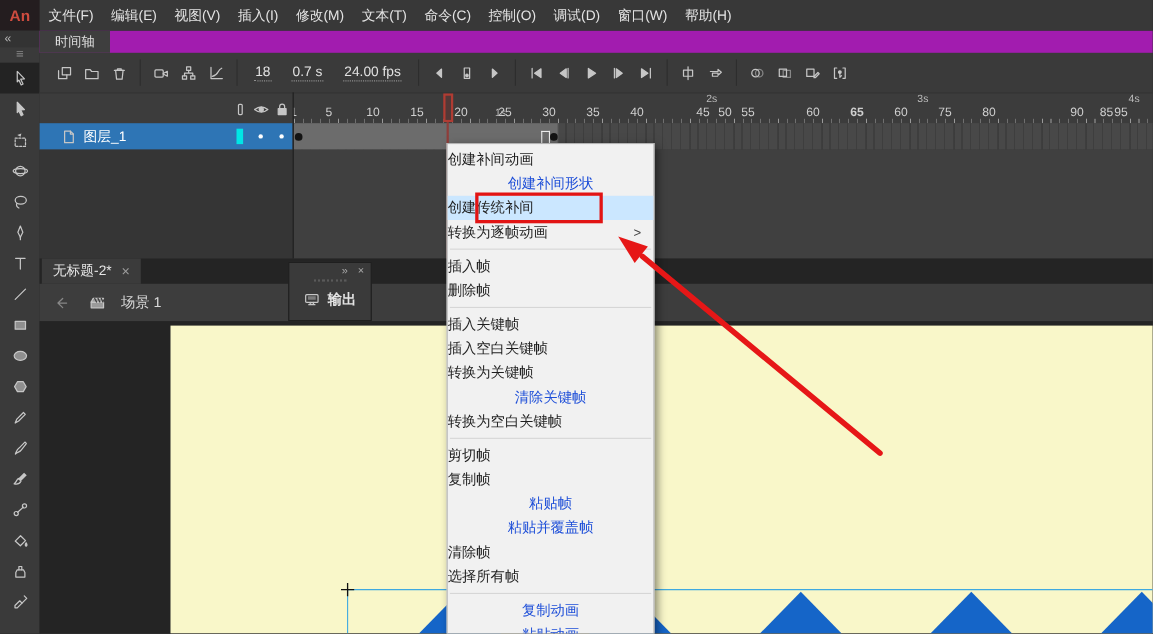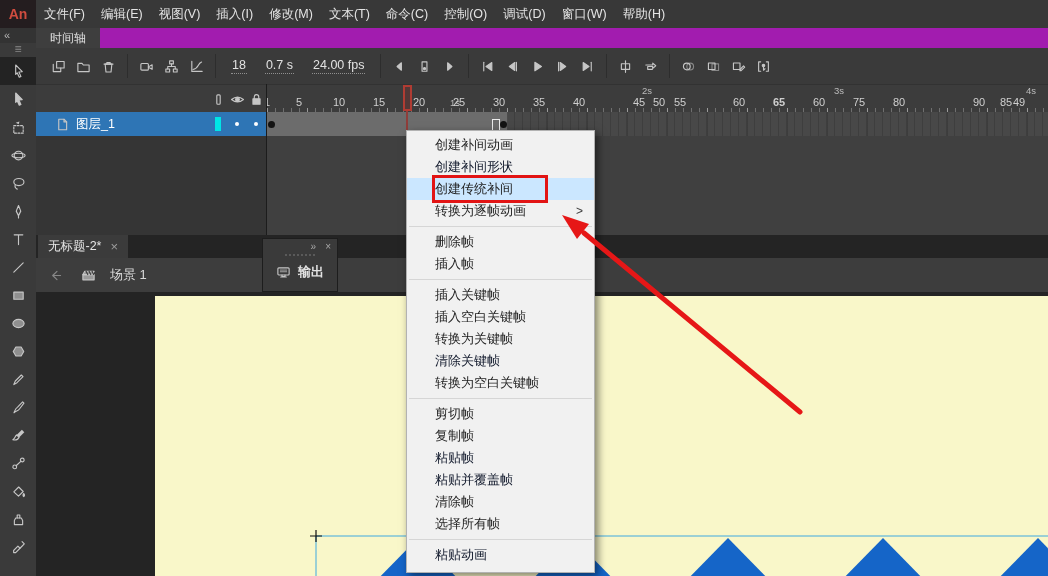--- a/index.html
+++ b/index.html
@@ -85,22 +85,22 @@
 
   
   .output-panel{left:262px;top:238px;width:76px;height:54px;background:#3a3a3a;border:1px solid #1d1d1d;z-index:20;box-sizing:border-box;}
   .op-head{height:15px;display:flex;justify-content:flex-end;align-items:center;gap:9px;padding:0 6px;color:#a8a8a8;font-size:10px;}
   .op-grip{width:30px;height:2px;margin:0 auto;background:repeating-linear-gradient(90deg,#5a5a5a 0 2px,transparent 2px 4px);}
   .op-row{display:flex;align-items:center;justify-content:center;gap:7px;margin-top:7px;color:#e3e3e3;font-size:13px;font-weight:bold;}
 
   
   .ctx-menu{left:406px;top:130px;width:189px;background:#f1f1f1;border:1px solid #b2b2b2;
     box-shadow:3px 3px 8px rgba(0,0,0,.5);z-index:40;padding:3px 0 6px;box-sizing:border-box;}
-  .menu-item{height:22px;line-height:22px;padding-left:28px;font-size:13px;color:#1e1e1e;position:relative;white-space:nowrap;}
-  .menu-item.disabled{color:#0f172a;}
+  .menu-item{height:22px;line-height:22px;font-size:13px;color:#1e1e1e;position:relative;white-space:nowrap;}
+  .menu-item.disabled{color:#1d4ed8;text-align:center;}
   .menu-item.hl{background:#cbe7ff;}
   .menu-item .sub{position:absolute;right:11px;top:0;color:#3c3c3c;font-size:12px;}
   .menu-sep{height:1px;background:#d6d6d6;margin:4px 2px;}
   .red-box{position:absolute;left:25px;top:44px;width:116px;height:28px;border:3px solid #e21414;box-sizing:border-box;z-index:2;}
 
   .anno-svg{left:0;top:0;z-index:60;pointer-events:none;}
 </style>
 </head>
 <body>
 
@@ -414,21 +414,21 @@
         <div class="fnum" style="left: 361px;">45</div>
         <div class="fnum" style="left: 381px;">50</div>
         <div class="fnum" style="left: 402px;">55</div>
         <div class="fnum" style="left: 461px;">60</div>
         <div class="fnum" style="left: 501px; font-weight: bold;">65</div>
         <div class="fnum" style="left: 541px;">60</div>
         <div class="fnum" style="left: 581px;">75</div>
         <div class="fnum" style="left: 621px;">80</div>
         <div class="fnum" style="left: 696px; margin-left: 32px;">85</div>
         <div class="fnum" style="left: 701px;">90</div>
-        <div class="fnum" style="left: 741px;">49</div>
+        <div class="fnum" style="left: 741px;">95</div>
       </div>
   </div>
 
   <div class="abs tl-layer-row">
     <div class="layer-left">
       <span class="pg">
           <svg class="ic" viewBox="0 0 16 16" width="15" height="15">
             <path d="M4 2.4 h5.6 l2.8 2.8 V13.6 H4 Z"></path>
             <path d="M9.6 2.4 V5.2 h2.8"></path>
           </svg>
@@ -510,36 +510,37 @@
     <span>输出</span>
   </div>
 </div>
 
 <div class="abs ctx-menu" id="ctx-menu">
     <div class="menu-item">创建补间动画</div>
     <div class="menu-item disabled">创建补间形状</div>
     <div class="menu-item hl">创建传统补间</div>
     <div class="menu-item">转换为逐帧动画<span class="sub">&gt;</span></div>
     <div class="menu-sep"></div>
+    <div class="menu-item">插入帧</div>
     <div class="menu-item">删除帧</div>
-    <div class="menu-item">插入帧</div>
     <div class="menu-sep"></div>
     <div class="menu-item">插入关键帧</div>
     <div class="menu-item">插入空白关键帧</div>
     <div class="menu-item">转换为关键帧</div>
     <div class="menu-item disabled">清除关键帧</div>
     <div class="menu-item">转换为空白关键帧</div>
     <div class="menu-sep"></div>
     <div class="menu-item">剪切帧</div>
     <div class="menu-item">复制帧</div>
     <div class="menu-item disabled">粘贴帧</div>
     <div class="menu-item disabled">粘贴并覆盖帧</div>
     <div class="menu-item">清除帧</div>
     <div class="menu-item">选择所有帧</div>
     <div class="menu-sep"></div>
+    <div class="menu-item disabled">复制动画</div>
     <div class="menu-item disabled">粘贴动画</div>
     <div class="red-box" style="border-color: rgb(226, 20, 20);"></div>
   </div>
 
 <svg class="abs anno-svg" id="anno-svg" width="1048" height="576">
     <line x1="800" y1="412" x2="584" y2="233" stroke="#e61717" stroke-width="5" stroke-linecap="round"></line>
     <polygon points="562,215 589,224 577,239" fill="#e61717"></polygon>
   </svg>
 
 </body></html>

